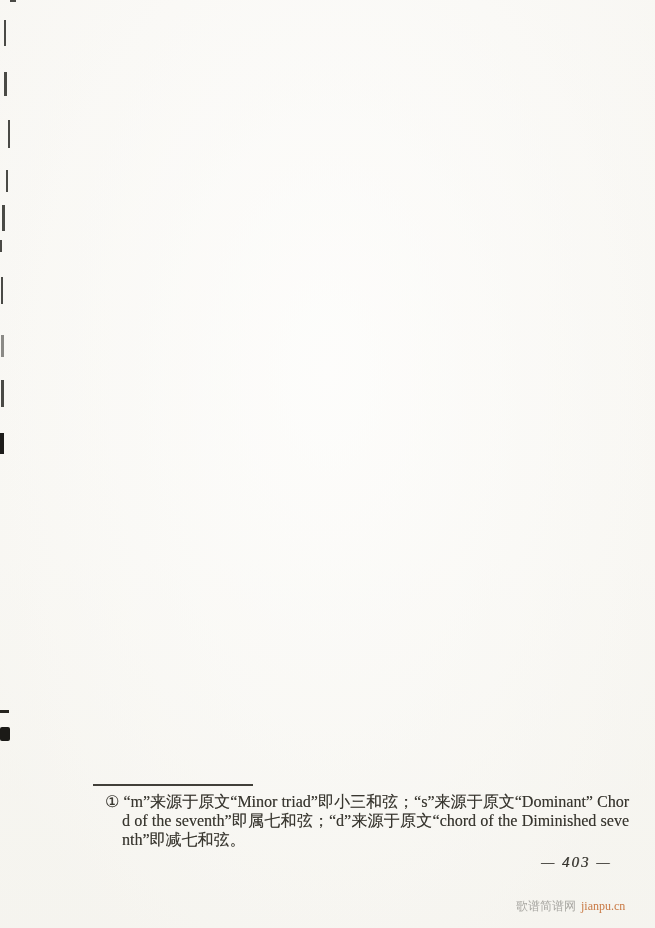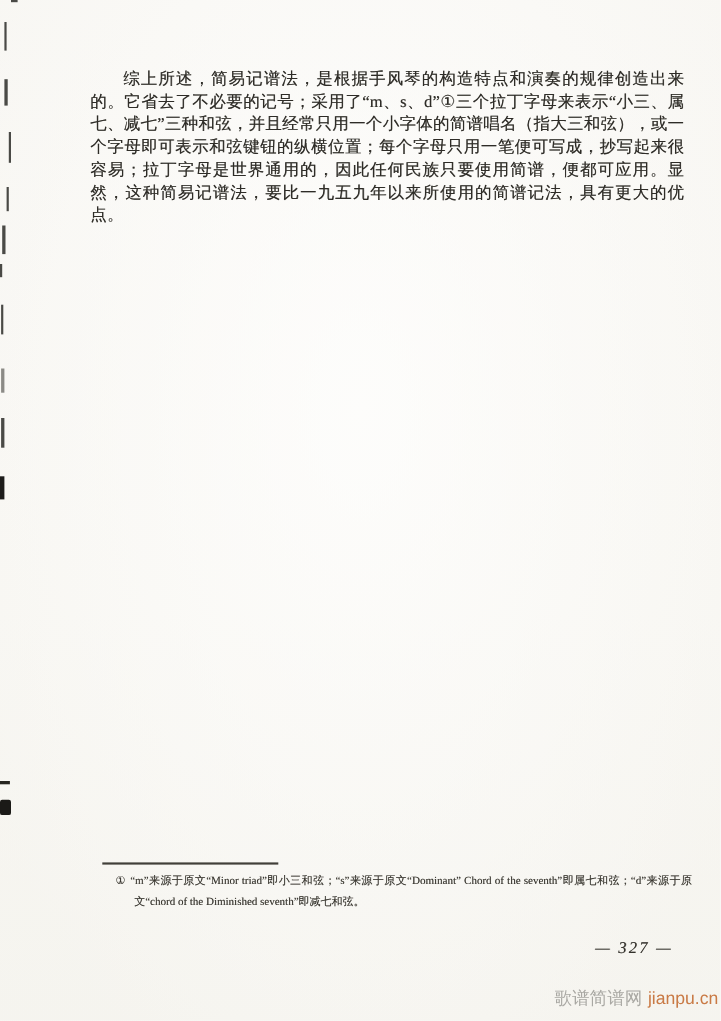--- a/index.html
+++ b/index.html
@@ -47,21 +47,21 @@
     width: 160px;
     height: 2px;
     background: #413f39;
   }
   .footnote {
     position: absolute;
     left: 105px;
     top: 792px;
     width: 507px;
     color: #38362f;
-    font-size: 10px;
+    font-size: 16px;
     line-height: 19px;
     text-align: justify;
     text-justify: inter-character;
     word-break: break-all;
     padding-left: 17px;
     text-indent: -17px;
     text-shadow: 0.2px 0 0 rgba(56,54,47,0.5);
   }
   .footnote .fn-marker { margin-right: 4px; }
   .page-number {
@@ -70,25 +70,25 @@
     top: 854px;
     color: #33312b;
     font-size: 15px;
     font-style: italic;
     letter-spacing: 2px;
     white-space: nowrap;
     text-shadow: 0.3px 0 0 rgba(51,49,43,0.5);
   }
   .watermark {
     position: absolute;
-    left: 504px;
+    left: 516px;
     top: 898px;
-    font-size: 16px;
+    font-size: 12px;
     white-space: nowrap;
-    font-family: Liberation Sans, sans-serif;
+    font-family: Liberation Serif, serif;
   }
   .watermark .wm-name { color: #a9a8a3; margin-right: 5px; }
   .watermark .wm-url  { color: #c97a45; }
   
   .scan-mark {
     position: absolute;
     background: #4a4a46;
   }
 </style>
 </head>
@@ -104,25 +104,24 @@
 <div class="scan-mark" style="left:2px;  top:205px; width:3px; height:26px;"></div>
 <div class="scan-mark" style="left:0;    top:240px; width:2px; height:12px;"></div>
 <div class="scan-mark" style="left:1px;  top:277px; width:2px; height:27px;"></div>
 <div class="scan-mark" style="left:1px;  top:335px; width:3px; height:22px; background:#8b8a86;"></div>
 <div class="scan-mark" style="left:1px;  top:380px; width:3px; height:27px;"></div>
 <div class="scan-mark" style="left:0;    top:433px; width:4px; height:21px; background:#1d1c1a;"></div>
 <div class="scan-mark" style="left:0;    top:710px; width:9px; height:3px; background:#26251f;"></div>
 <div class="scan-mark" style="left:0;    top:727px; width:10px; height:14px; background:#1b1a17; border-radius:2px;"></div>
 
 <div class="text-block">
-  <p>综上所述，简易记谱法，是根据手风琴的构造特点和演奏的规律创造出来的。它省去了不必要的记号；采用了“m、s、d”①三个拉丁字母来表示“小三、属七、减七”三种和弦，并且经常只用一个小字体的简谱唱名（指大三和弦），或一个字母即可表示和弦键钮的纵横位置；每个字母只用一笔便可写成，抄写起来很容易；拉丁字母是世界通用的，因此任何民族只要使用简谱，便都可应用。显然，这种简易记谱法，要比一九五九年以来所使用的简谱记法，具有更大的优点。</p>
 </div>
 
 <div class="footnote-rule"></div>
 <div class="footnote">
   <span class="fn-marker">①</span><span>“m”来源于原文“Minor triad”即小三和弦；“s”来源于原文“Dominant” Chord of the seventh”即属七和弦；“d”来源于原文“chord of the Diminished seventh”即减七和弦。</span>
 </div>
 
-<div class="page-number">— 327 —</div>
+<div class="page-number">— 403 —</div>
 
 <div class="watermark">
   <span class="wm-name">歌谱简谱网</span><span class="wm-url">jianpu.cn</span>
 </div>
 
 </body></html>

